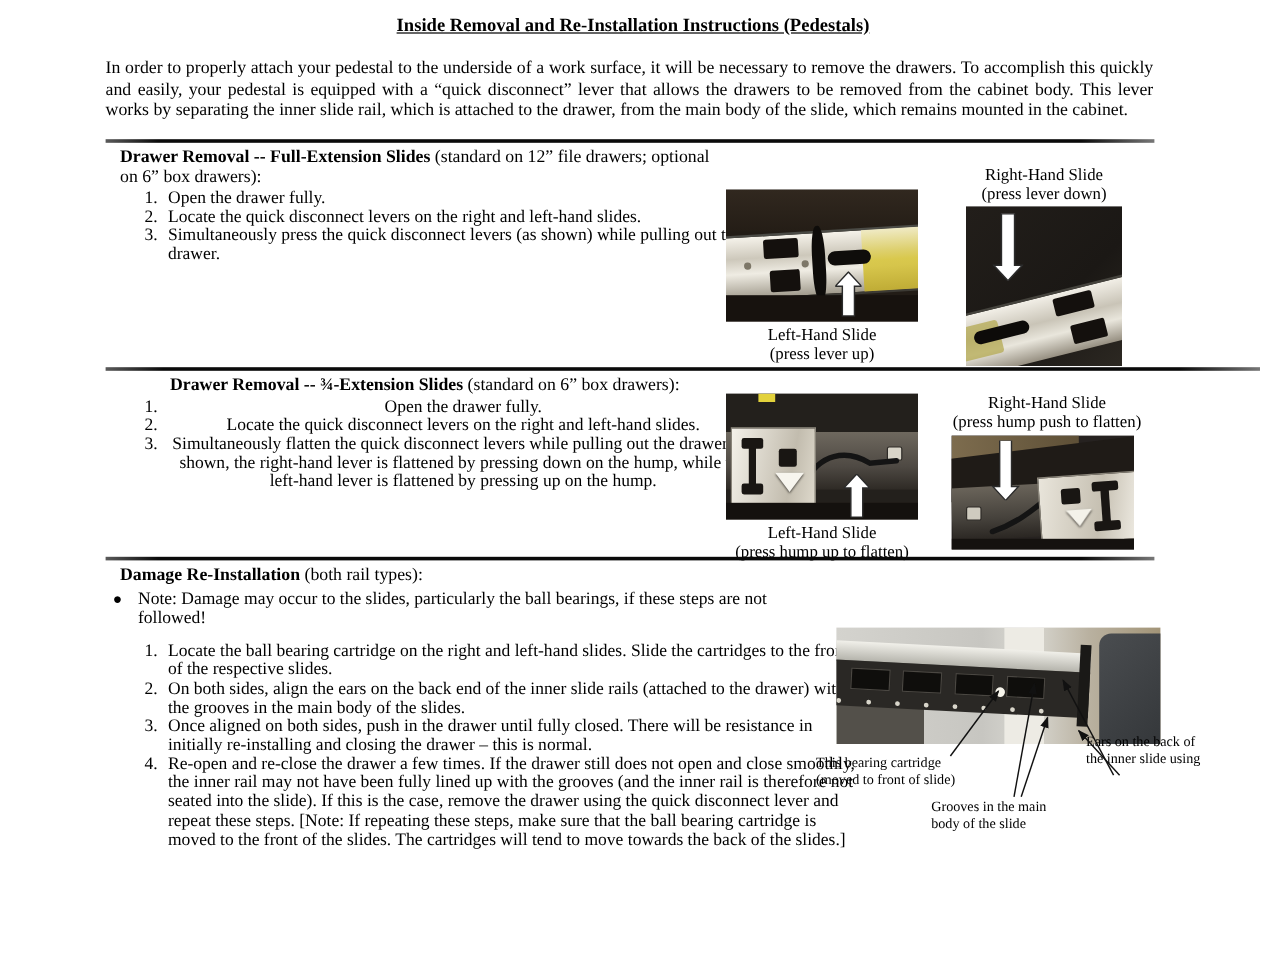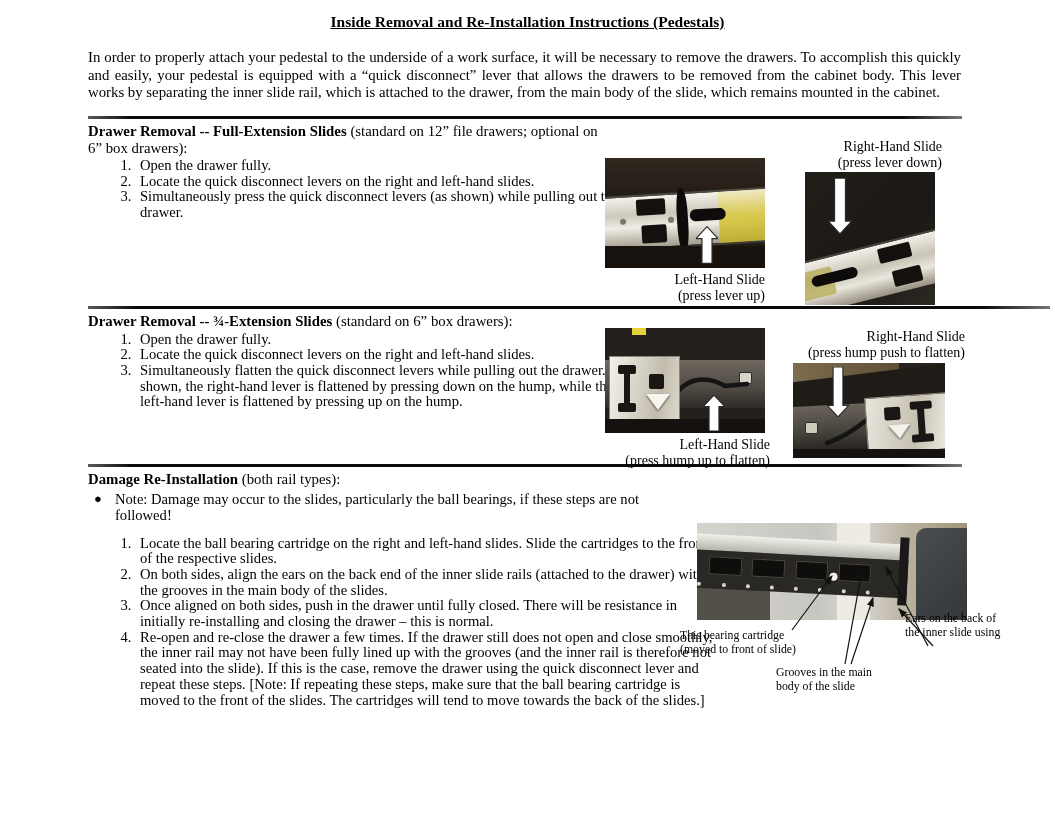--- a/index.html
+++ b/index.html
@@ -11,28 +11,28 @@
     position:absolute; top:13px; left:0; width:100%; text-align:center;
     font-size:15.5px; font-weight:bold;
   }
   .title span { text-decoration:underline; }
   .intro {
     position:absolute; top:49px; left:88px; width:873px;
     font-size:14.8px; line-height:17.6px; text-align:justify;
   }
   .rule { position:absolute; height:3px; background:linear-gradient(90deg,#5a5a5a,#0a0a0a 5%,#0a0a0a 93%,#777); }
   .sec { position:absolute; left:88px; }
-  .sec-heading { font-size:14.8px; line-height:16.5px; }
+  .sec-heading { font-size:14.8px; line-height:16.5px;margin-left:12px; }
   .sec-heading b { font-weight:bold; }
   ol.steps { margin:2px 0 0 0; padding-left:47px; font-size:14.6px; line-height:15.7px; }
   ol.steps li { padding-left:5px; }
   .note-row { display:flex; margin-top:3px; font-size:14.6px; line-height:16px; }
   .note-row .bullet { width:22px; padding-left:6px; font-size:13px; }
   .fig { position:absolute; }
-  .fig-caption { text-align:right; font-size:14px; line-height:15.5px; }
+  .fig-caption { text-align:center; font-size:14px; line-height:15.5px; }
   .photo { position:relative; overflow:hidden; }
   .arrow-up, .arrow-down { position:absolute; }
   .arrow-up polygon, .arrow-down polygon { fill:#ffffff; stroke:#2b2b2b; stroke-width:1.3px; }
 
   
   .photo-a { width:160px; height:110px; background:#221c16; }
   .pa-top { position:absolute; top:0; left:0; right:0; height:32%; background:linear-gradient(180deg,#31281f,#241d16); }
   .pa-rail { position:absolute; left:-5px; right:-5px; top:31%; height:46%;
     transform:rotate(-3.5deg);
     background:linear-gradient(180deg,#f5f2ea 0%,#cdc8bb 35%,#efece3 60%,#a19b8d 100%);
@@ -184,21 +184,21 @@
         <div class="hole pb-h1"></div>
       </div>
       <svg class="arrow-down" viewBox="0 0 24 56">
           <polygon points="12,56 0,43 6.5,43 6.5,0 17.5,0 17.5,43 24,43"></polygon>
         </svg>
     </div>
   </div>
 
   <div class="rule" style="left:88px; top:306px; width:962px;"></div>
 
-  <div class="sec" style="top:313px; width:520px;">
+  <div class="sec" style="top:313px; width:520px;text-align:center;">
     <div class="sec-heading">
       <b>Drawer Removal -- ¾-Extension Slides</b>
       <span>(standard on 6” box drawers):</span>
     </div>
     <ol class="steps" style="width:497px;">
       <li>Open the drawer fully.</li>
       <li>Locate the quick disconnect levers on the right and left-hand slides.</li>
       <li>Simultaneously flatten the quick disconnect levers while pulling out the drawer.  As shown, the right-hand lever is flattened by pressing down on the hump, while the left-hand lever is flattened by pressing up on the hump.</li>
     </ol>
   </div>

